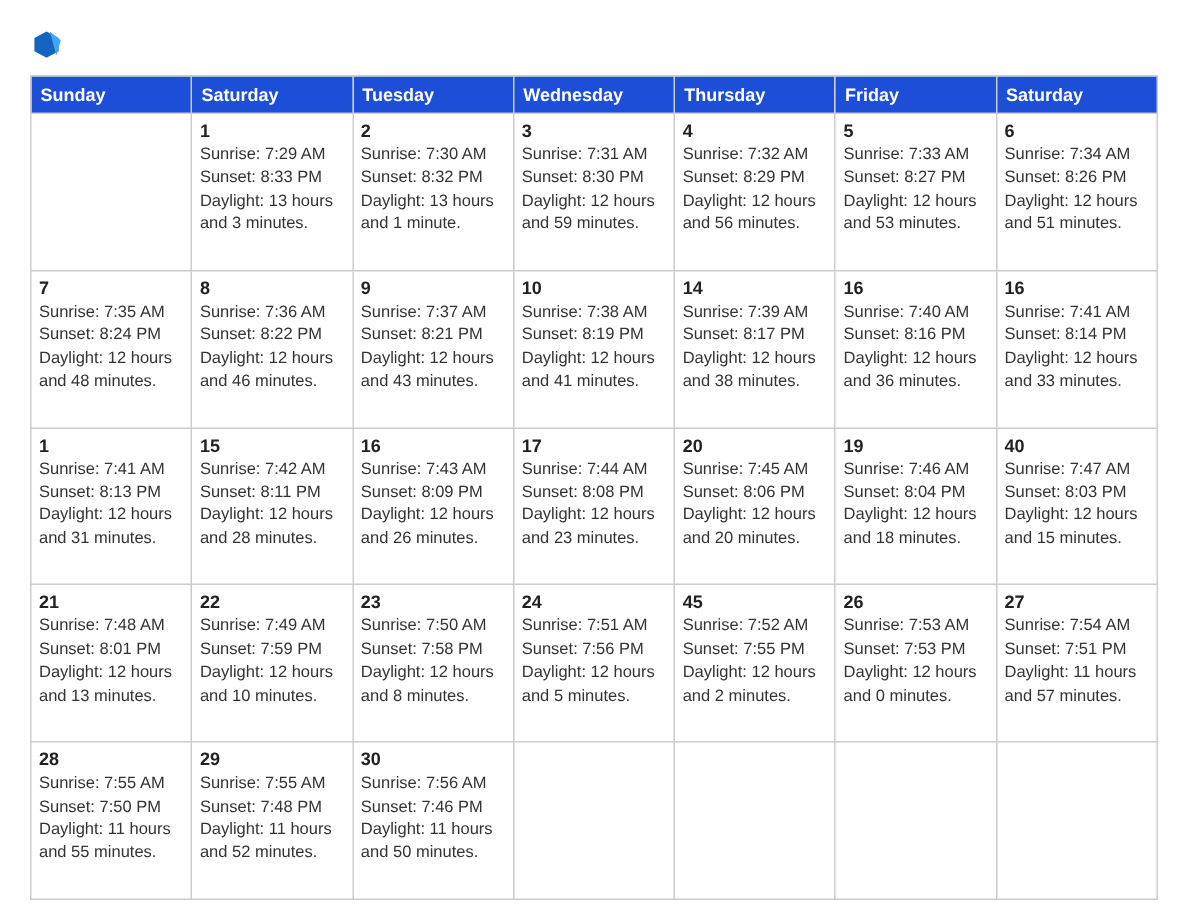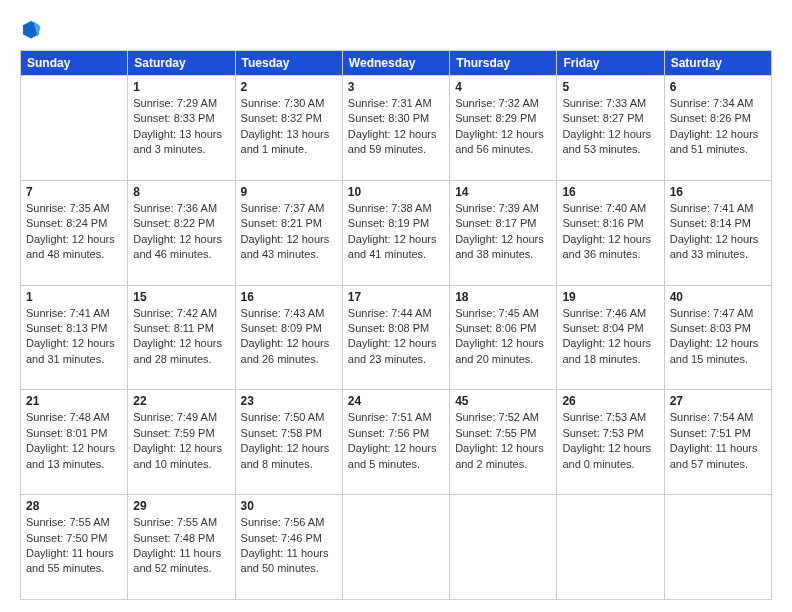--- a/index.html
+++ b/index.html
@@ -192,21 +192,21 @@
           </td>
           <td>
             <span class="day-number">16</span>
             <div class="day-info">Sunrise: 7:43 AM<br>Sunset: 8:09 PM<br>Daylight: 12 hours<br>and 26 minutes.</div>
           </td>
           <td>
             <span class="day-number">17</span>
             <div class="day-info">Sunrise: 7:44 AM<br>Sunset: 8:08 PM<br>Daylight: 12 hours<br>and 23 minutes.</div>
           </td>
           <td>
-            <span class="day-number">18</span>
+            <span class="day-number">20</span>
             <div class="day-info">Sunrise: 7:45 AM<br>Sunset: 8:06 PM<br>Daylight: 12 hours<br>and 20 minutes.</div>
           </td>
           <td>
             <span class="day-number">19</span>
             <div class="day-info">Sunrise: 7:46 AM<br>Sunset: 8:04 PM<br>Daylight: 12 hours<br>and 18 minutes.</div>
           </td>
           <td>
             <span class="day-number">40</span>
             <div class="day-info">Sunrise: 7:47 AM<br>Sunset: 8:03 PM<br>Daylight: 12 hours<br>and 15 minutes.</div>
           </td>

